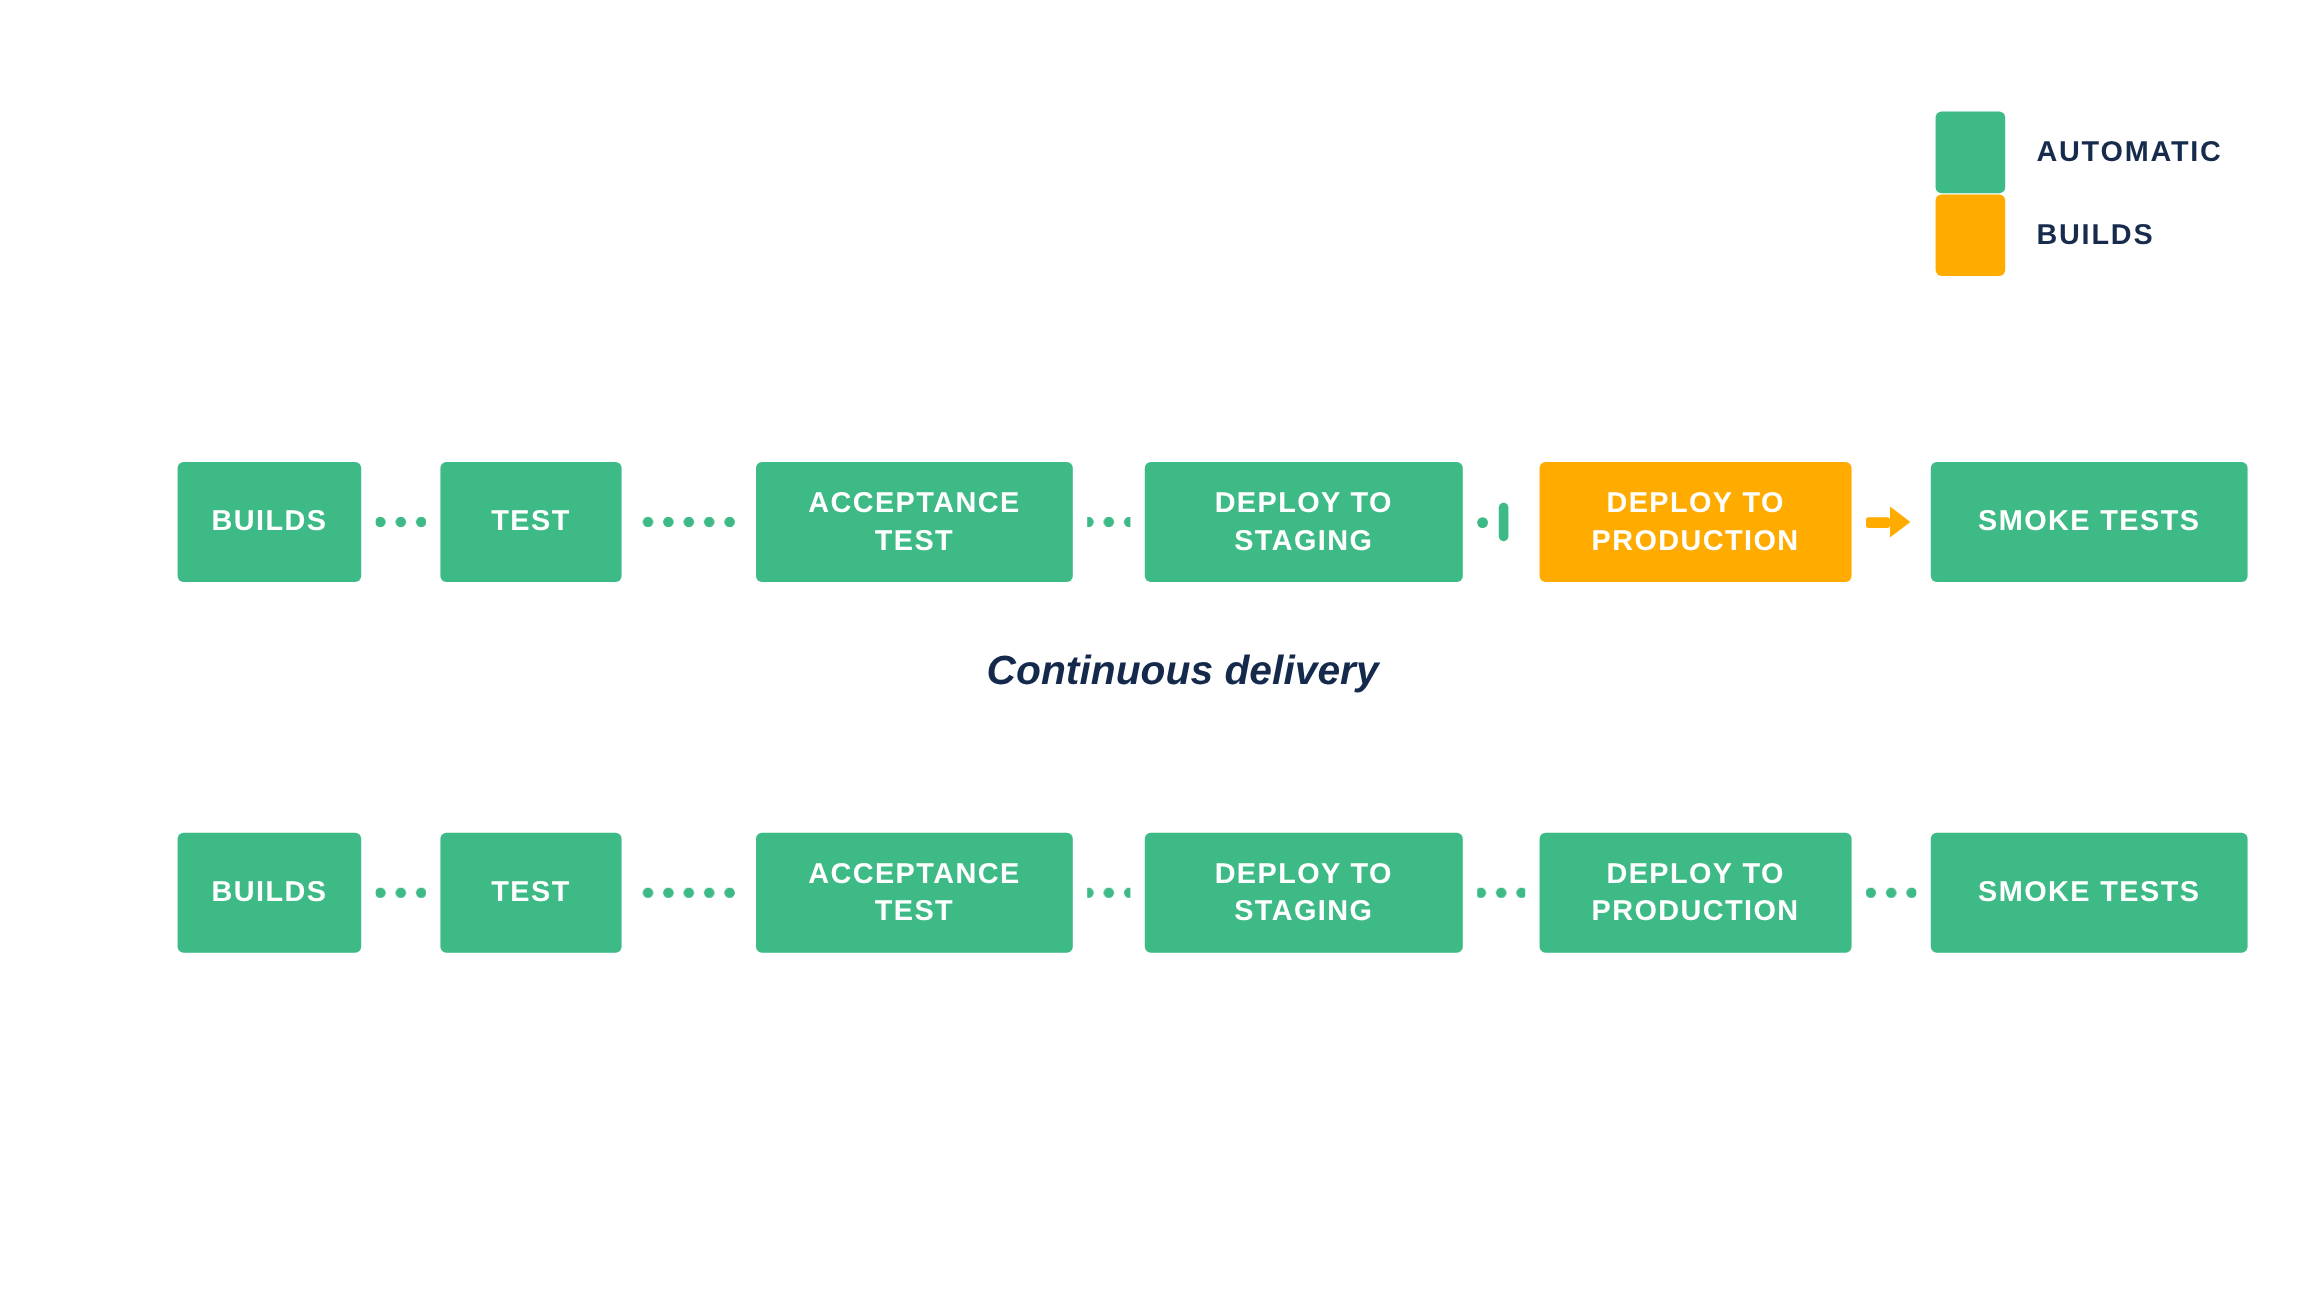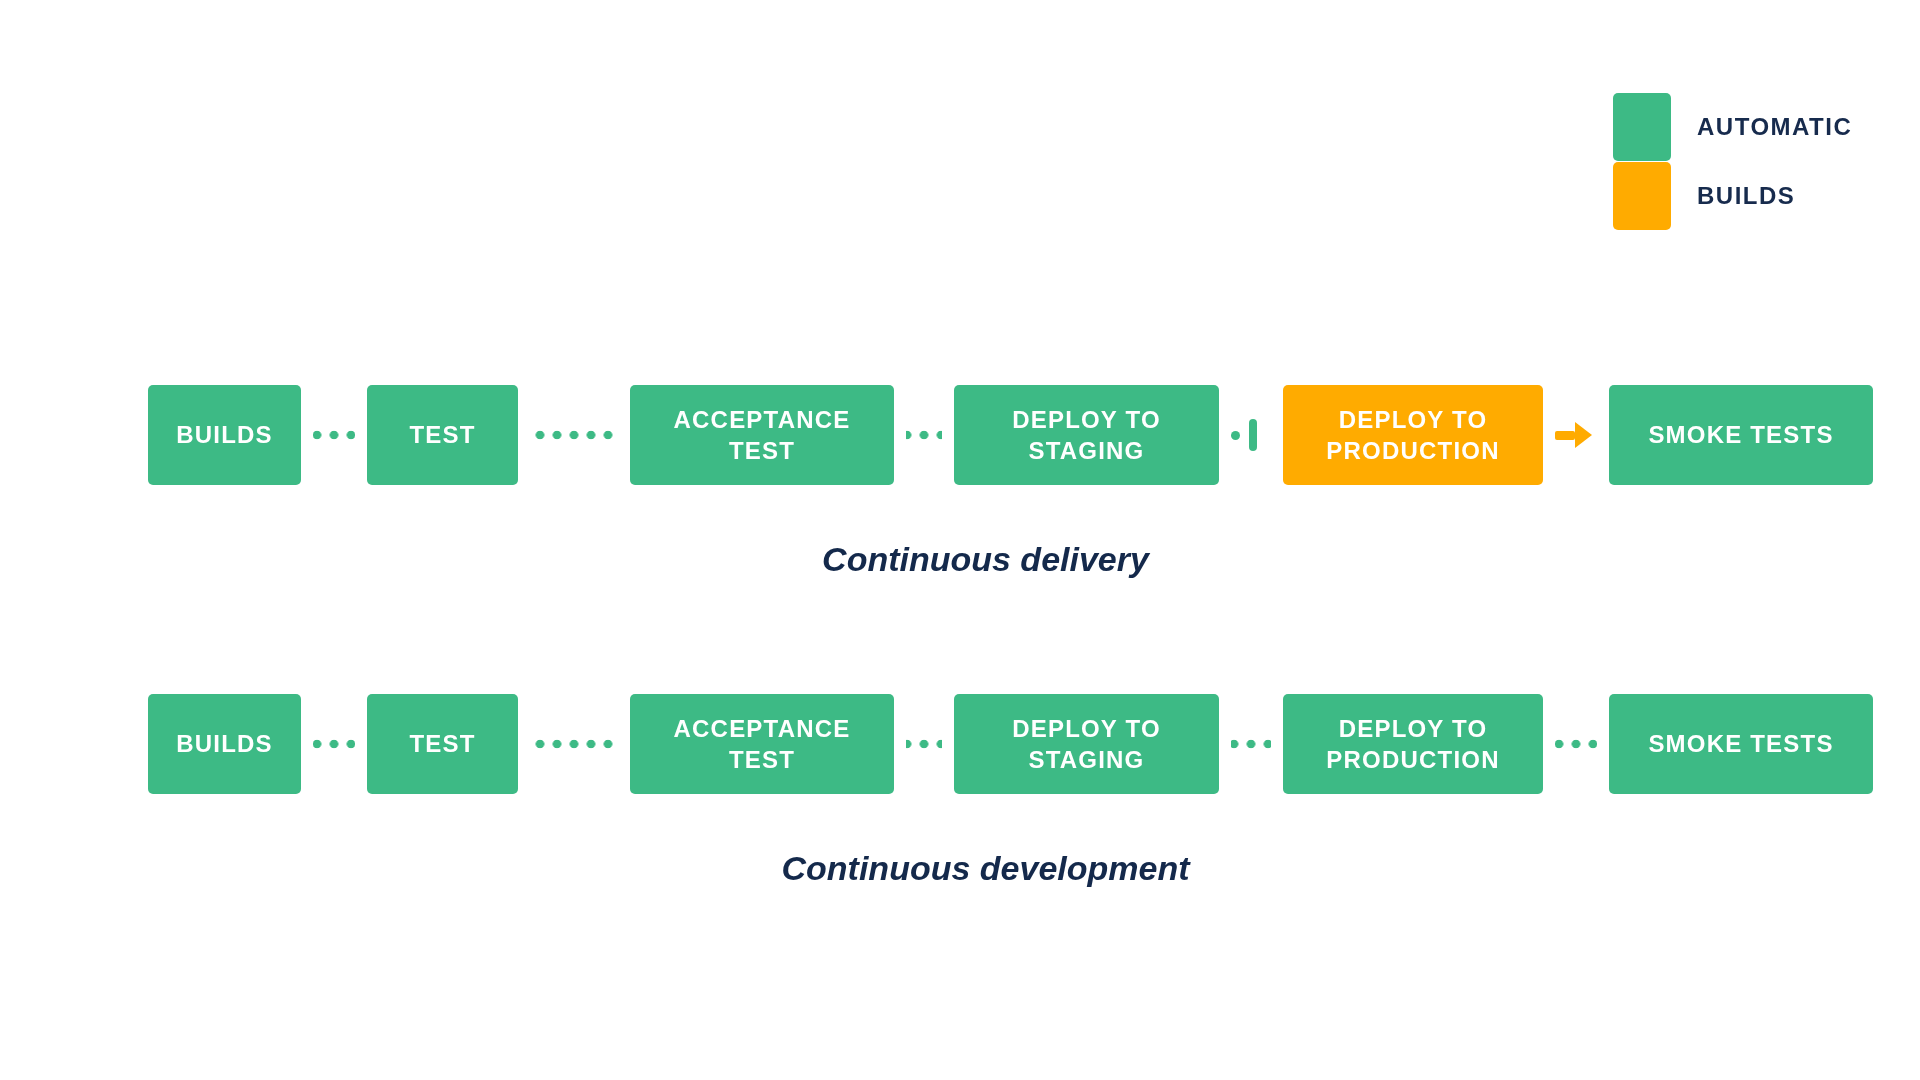--- a/index.html
+++ b/index.html
@@ -203,16 +203,15 @@
       </div>
       <div class="conn dotted" style="width:40px"></div>
       <div class="stage auto" style="width:260px">
         <span>DEPLOY TO PRODUCTION</span>
       </div>
       <div class="conn dotted" style="width:42px"></div>
       <div class="stage auto" style="width:264px">
         <span>SMOKE TESTS</span>
       </div>
     </div>
-    <div class="pipeline-caption">Continuous development</div>
   </div>
 
 </div>
 
 </body></html>

